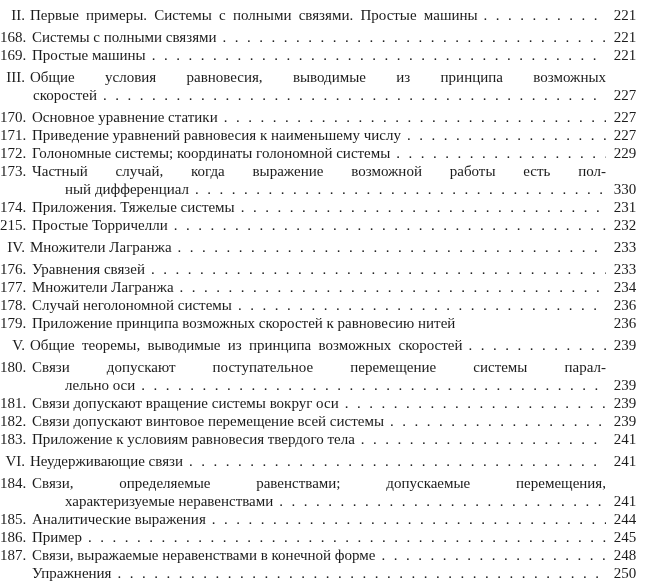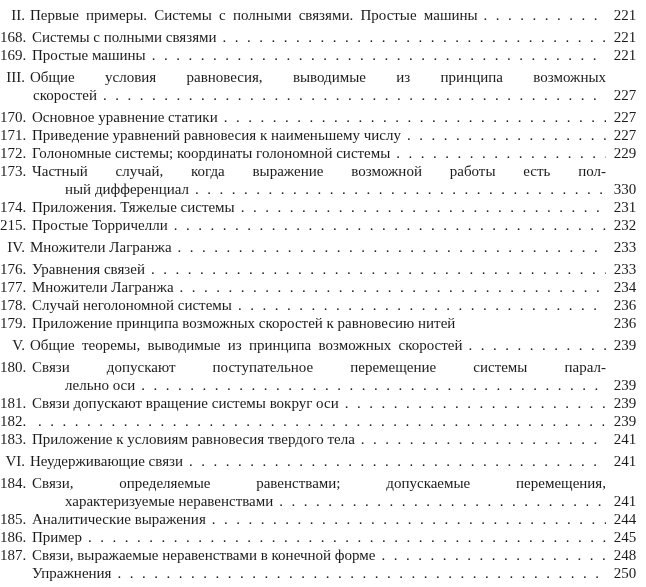--- a/index.html
+++ b/index.html
@@ -193,20 +193,21 @@
         <span class="page-num">239</span>
       </div>
       <div class="row item">
         <span class="num">181.</span>
         <span class="text">Связи допускают вращение системы вокруг оси</span>
         <span class="leader"></span>
         <span class="page-num">239</span>
       </div>
       <div class="row item">
         <span class="num">182.</span>
+        <span class="text">Связи допускают винтовое перемещение всей системы</span>
         <span class="leader"></span>
         <span class="page-num">239</span>
       </div>
       <div class="row item">
         <span class="num">183.</span>
         <span class="text">Приложение к условиям равновесия твердого тела</span>
         <span class="leader"></span>
         <span class="page-num">241</span>
       </div>
       <div class="row chapter gap-top">

